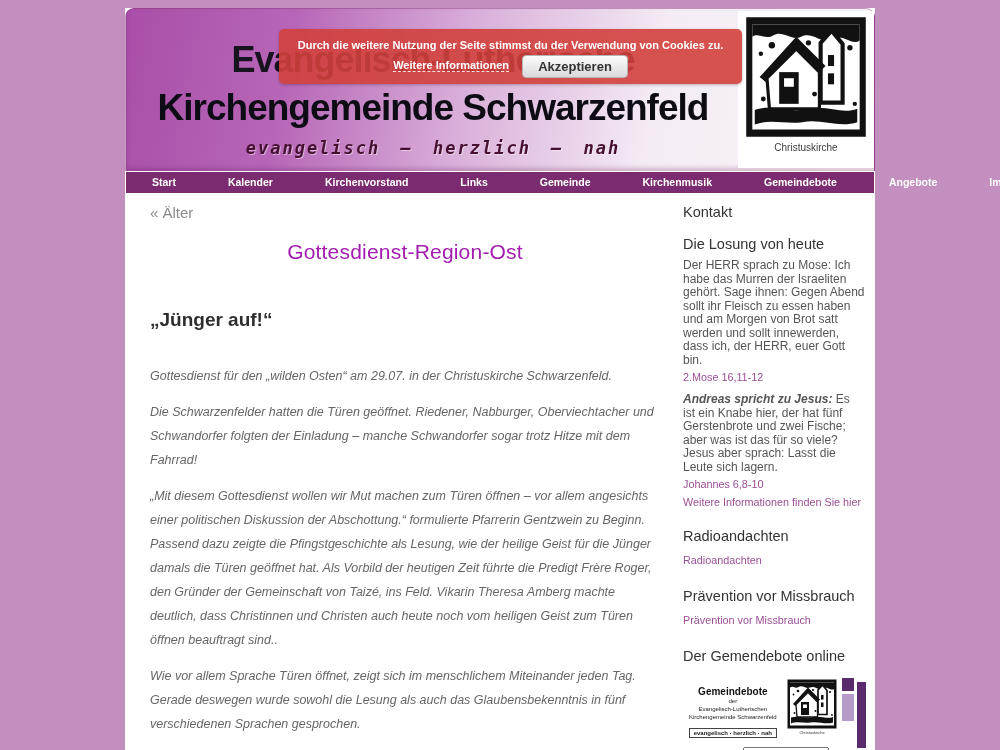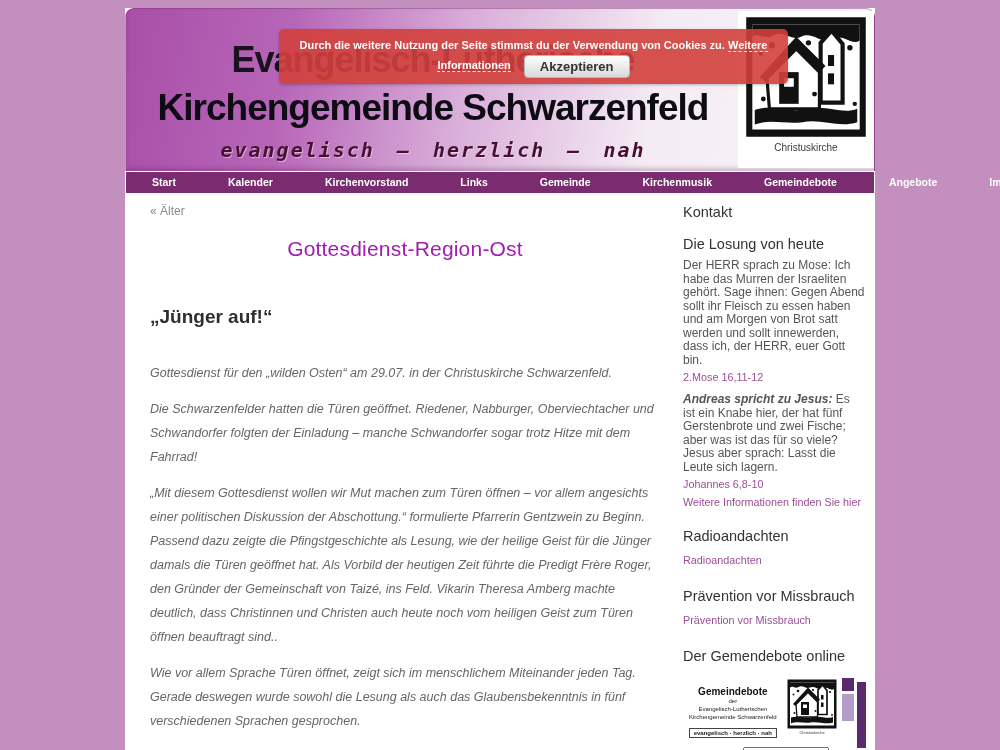--- a/index.html
+++ b/index.html
@@ -14,51 +14,51 @@
     background:linear-gradient(100deg,#a94ea9 0%,#b766b7 22%,#d9aed9 45%,#f4ebf4 70%,#faf6fa 100%);
     border-radius:9px 9px 0 0;
     border:1px solid rgba(125,44,112,.45);
     border-bottom:none;
     box-shadow:inset 0 -3px 4px rgba(90,20,80,.25);
   }
   .header-titles { position:absolute; left:0; top:0; width:614px; text-align:center; }
   .site-title-1 { margin-top:30px; font-size:36px; font-weight:bold; color:#17131f; letter-spacing:-1px; }
   .site-title-2 { margin-top:6px; font-size:37px; font-weight:bold; color:#0d0b14; letter-spacing:-1px; }
   .tagline { margin-top:9px; font-family:"DejaVu Sans Mono", monospace; font-style:italic; font-weight:bold;
-             font-size:20px; color:#471033; letter-spacing:2px; word-spacing:8px;
+             font-size:17px; color:#471033; letter-spacing:2px; word-spacing:8px;
              text-shadow:1px 1px 0 rgba(255,255,255,.45); }
   .logo-box { position:absolute; right:0; top:2px; width:136px; height:157px; background:#fff; z-index:4;
               display:flex; flex-direction:column; align-items:center; padding-top:3px; }
   .logo-box svg { width:122px; height:126px; }
   .logo-caption { font-size:10px; color:#3c3c3c; margin-top:2px; }
 
   
   .cookie-banner {
-    position:absolute; left:153px; top:20px; width:509px; z-index:6;
+    position:absolute; left:153px; top:20px; width:463px; z-index:6;
     background:rgba(209,64,60,.9); border-radius:5px;
     color:#fff; font-size:11px; font-weight:bold; text-align:center;
     padding:7px 12px 6px; line-height:1.7;
     box-shadow:0 1px 3px rgba(0,0,0,.25);
   }
   .cookie-link { color:#fff; border-bottom:1px dashed rgba(255,255,255,.85); cursor:pointer; }
   .cookie-accept {
     display:inline-block; margin-left:10px; vertical-align:middle;
     background:linear-gradient(#fdfdfd,#d9d9d9); border:1px solid #b5b5b5; border-radius:4px;
     font-size:13px; font-weight:bold; color:#333; padding:3px 15px; cursor:pointer;
     font-family:"Liberation Sans", sans-serif;
   }
 
   
   .nav { position:absolute; left:0; top:163px; width:100%; height:21px; background:#7b2c70;
          display:flex; align-items:stretch; z-index:5; }
   .nav-item { color:#fff; font-size:10.5px; font-weight:bold; line-height:21px; padding:0 26px; cursor:pointer; white-space:nowrap; }
 
   
   .article { position:absolute; left:25px; top:196px; width:510px; }
-  .back-link { font-size:12px; color:#8a8a8a; cursor:pointer; }
+  .back-link { font-size:15px; color:#8a8a8a; cursor:pointer; }
   .article h1 { margin-top:19px; font-size:21px; font-weight:400; color:#a21caf; letter-spacing:.2px;text-align:center; }
   .article h2 { margin-top:45px; font-size:19px; font-weight:bold; color:#2e2e2e; }
   .article p  { margin-top:33px; font-size:12.5px; font-style:italic; color:#666; line-height:24px; }
   .article p + p { margin-top:12px; }
   .photo { margin-top:17px; width:510px; height:119px; overflow:hidden; }
 
   
   .sidebar { position:absolute; left:558px; top:196px; width:182px; }
   .sb-h { font-size:14.5px; font-weight:400; color:#333; }
   .sb-text { font-size:12px; color:#555; line-height:13.5px; margin-top:7px; }

